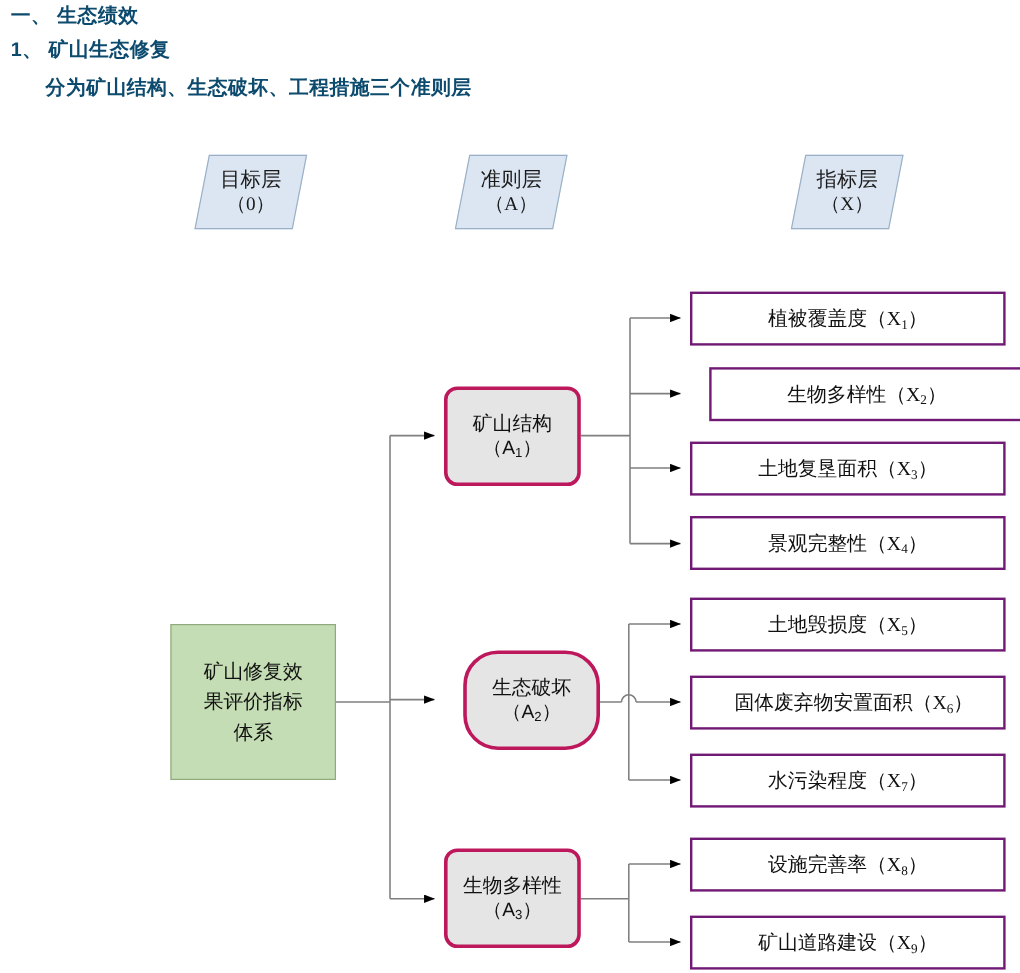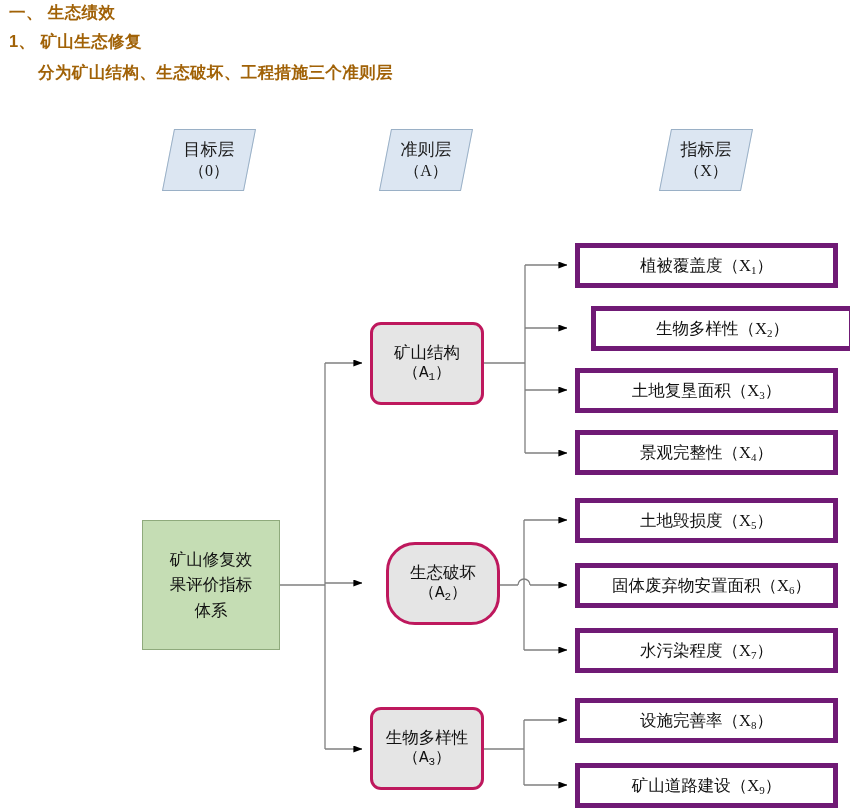--- a/index.html
+++ b/index.html
@@ -18,21 +18,21 @@
 
   
   #heading-block {
     position: absolute;
     left: 0; top: 0;
     width: 850px;
   }
   .heading-line {
     font-family: "Liberation Sans", sans-serif;
     font-weight: bold;
-    color: #a16207;
+    color: #0c4a6e;
     font-size: 16.5px;
     letter-spacing: 0.4px;
     white-space: pre;
   }
   #heading-line-1 { position: absolute; left: 9px;  top: 2px;  }
   #heading-line-2 { position: absolute; left: 9px;  top: 31px; }
   #heading-line-3 { position: absolute; left: 38px; top: 62px; }
 
   
   #diagram {
@@ -112,21 +112,21 @@
     justify-content: center;
     text-align: center;
   }
   .criterion-box .c-name {
     font-family: "Liberation Serif", serif;
     font-size: 16.5px;
     color: #111;
     line-height: 1.3;
   }
   .criterion-box .c-code {
-    font-family: Liberation Mono, monospace;
+    font-family: Liberation Sans, sans-serif;
     font-size: 16px;
     color: #111;
     line-height: 1.35;
   }
   .criterion-box .c-code sub {
     font-size: 11px;
     vertical-align: baseline;
     position: relative;
     top: 3px;
   }
@@ -134,21 +134,21 @@
   #criterion-box-a2 { left: 386px; top: 542px; width: 114px; height: 83px; border-radius: 29px; }
   #criterion-box-a3 { left: 370px; top: 707px; width: 114px; height: 83px; }
 
   
   .indicator-box {
     position: absolute;
     left: 575px;
     width: 263px;
     height: 45px;
     background: #ffffff;
-    border: 5px solid #701a75;
+    border: 2px solid #701a75;
     box-sizing: border-box;
     display: flex;
     align-items: center;
     justify-content: center;
   }
   .indicator-box .i-label {
     font-family: "Liberation Serif", serif;
     font-size: 16.5px;
     color: #111;
     white-space: nowrap;

